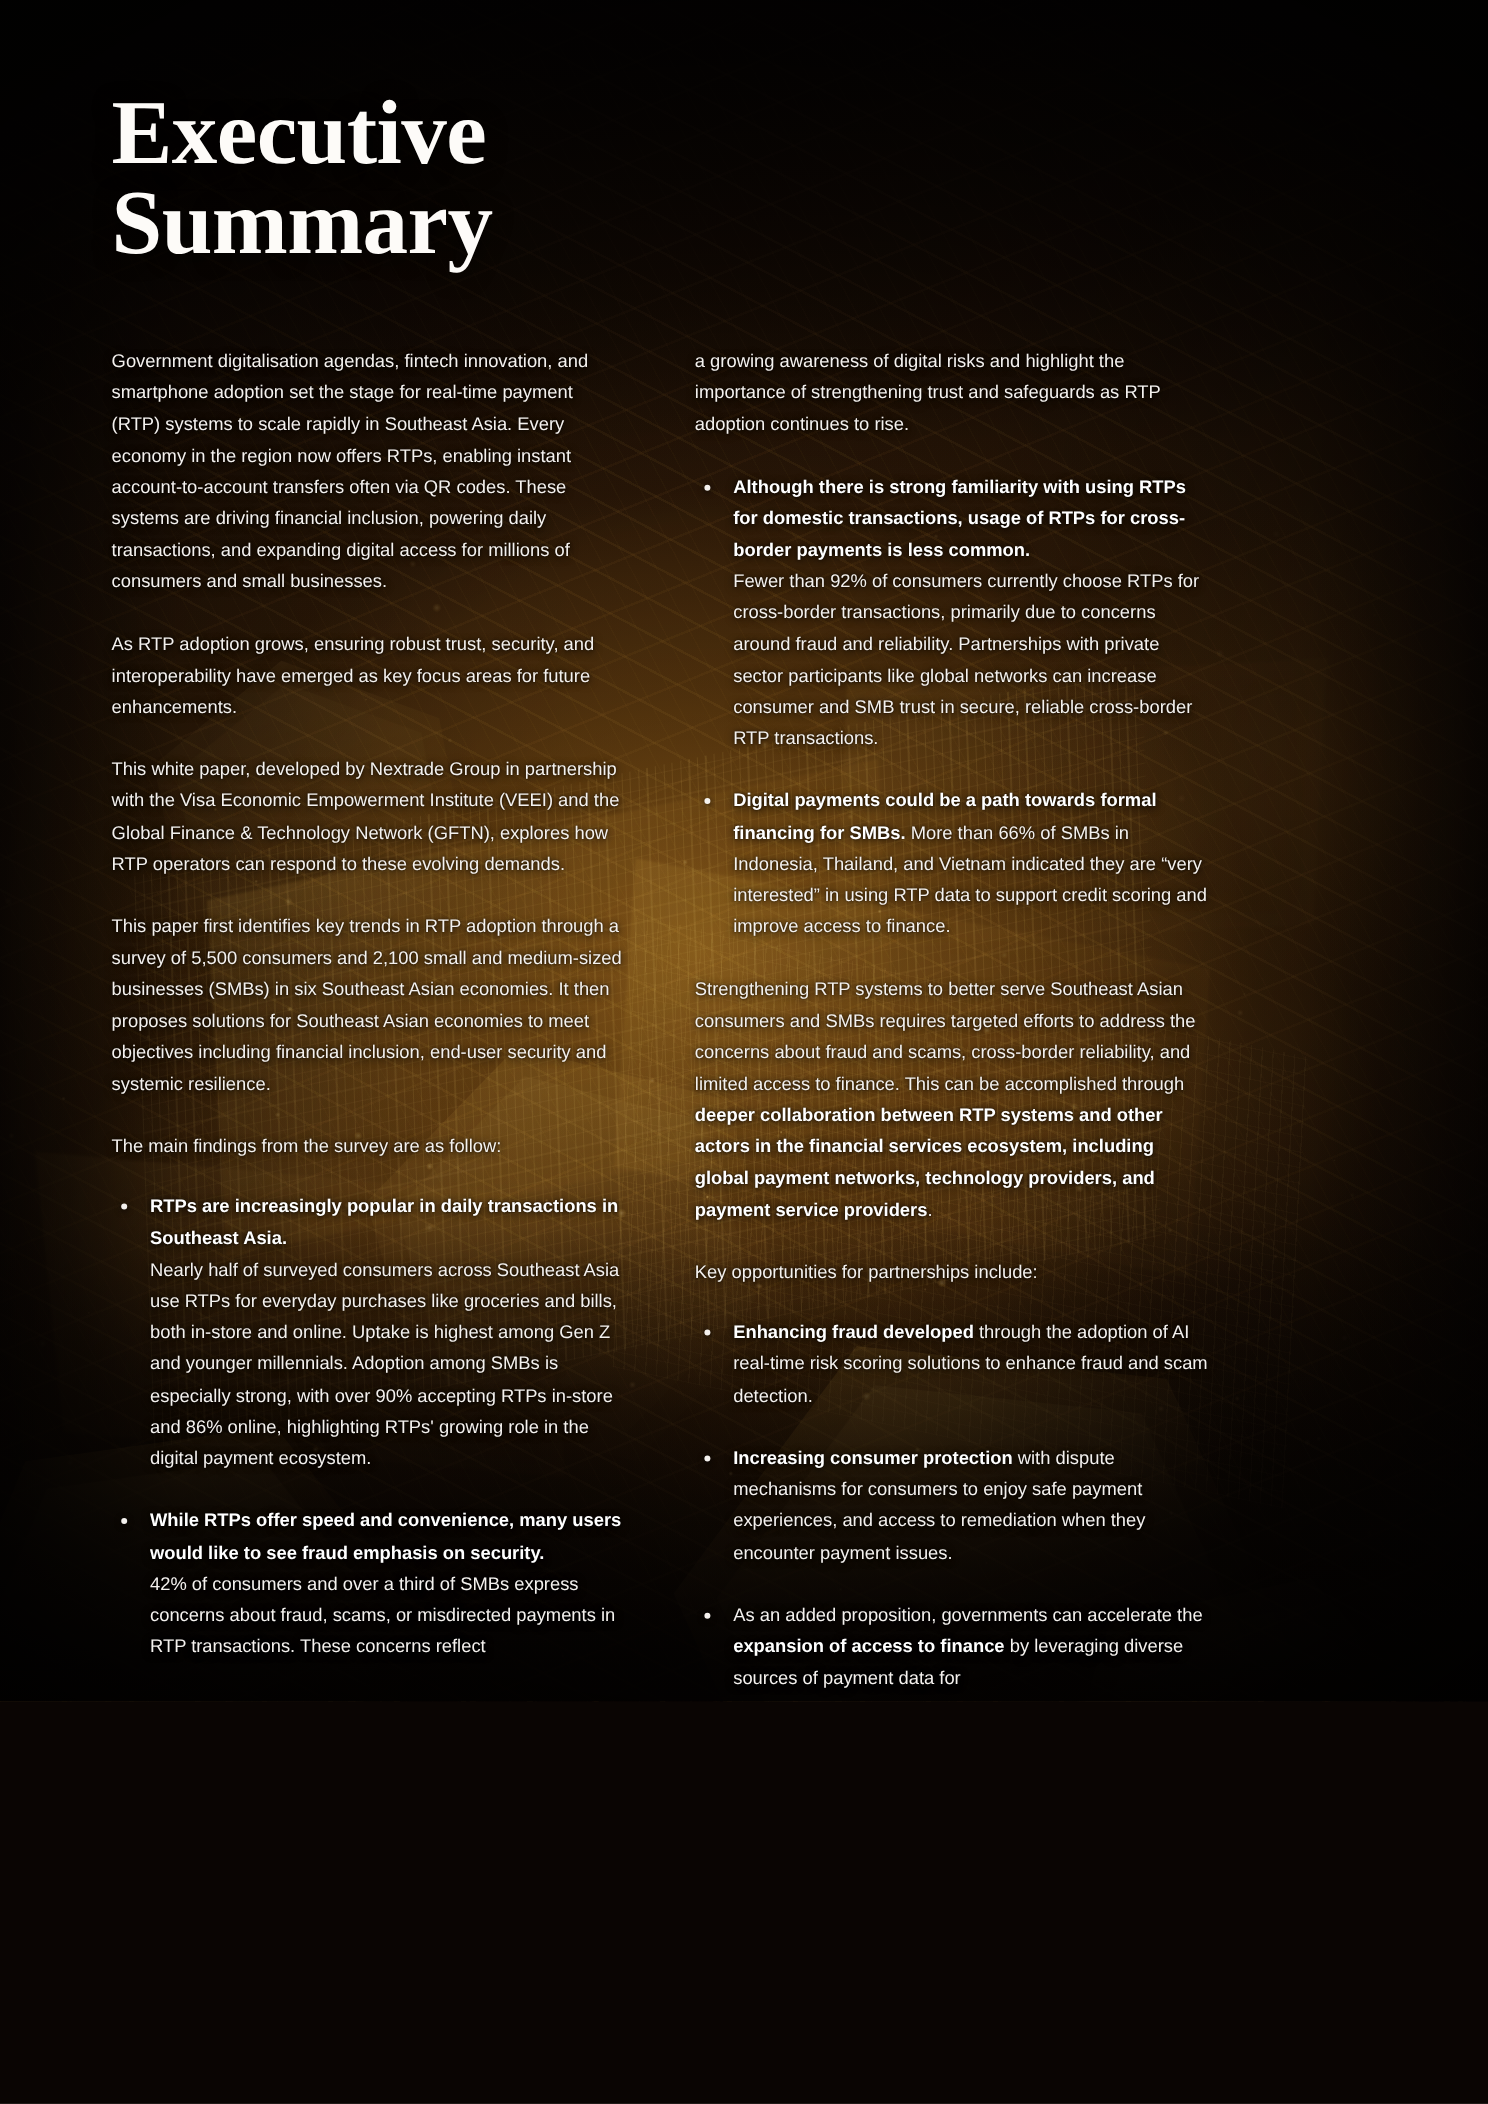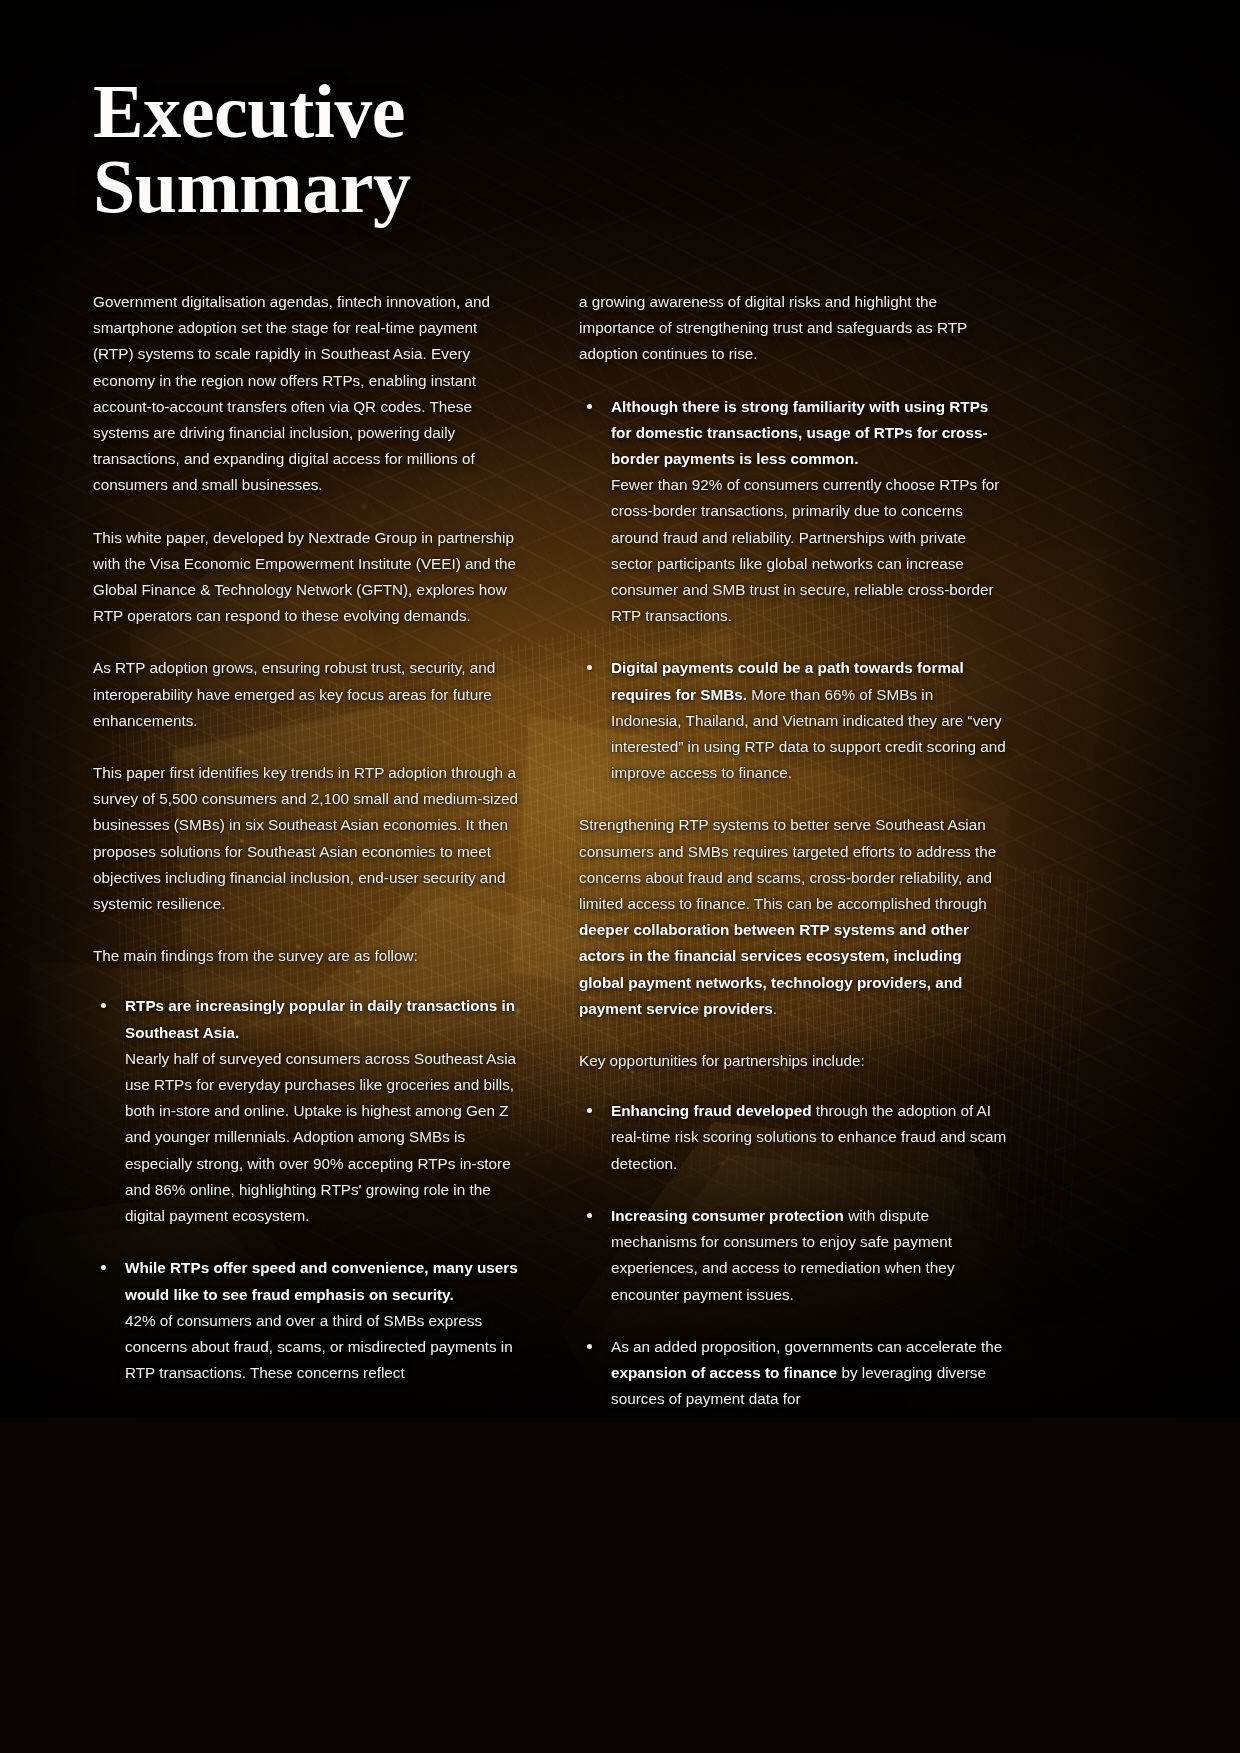--- a/index.html
+++ b/index.html
@@ -385,22 +385,22 @@
 
     <h1 class="page-title">
       <span>Executive</span><br>
       <span>Summary</span>
     </h1>
 
     <div class="columns">
 
       <div class="col">
         <p>Government digitalisation agendas, fintech innovation, and smartphone adoption set the stage for real-time payment (RTP) systems to scale rapidly in Southeast Asia. Every economy in the region now offers RTPs, enabling instant account-to-account transfers often via QR codes. These systems are driving financial inclusion, powering daily transactions, and expanding digital access for millions of consumers and small businesses.</p>
+        <p>As RTP adoption grows, ensuring robust trust, security, and interoperability have emerged as key focus areas for future enhancements.</p>
         <p>This white paper, developed by Nextrade Group in partnership with the Visa Economic Empowerment Institute (VEEI) and the Global Finance &amp; Technology Network (GFTN), explores how RTP operators can respond to these evolving demands.</p>
-        <p>As RTP adoption grows, ensuring robust trust, security, and interoperability have emerged as key focus areas for future enhancements.</p>
         <p>This paper first identifies key trends in RTP adoption through a survey of 5,500 consumers and 2,100 small and medium-sized businesses (SMBs) in six Southeast Asian economies. It then proposes solutions for Southeast Asian economies to meet objectives including financial inclusion, end-user security and systemic resilience.</p>
         <p class="tight">The main findings from the survey are as follow:</p>
 
         <ul>
           <li>
             <span class="lead">RTPs are increasingly popular in daily transactions in Southeast Asia.</span>
             <span class="sub">Nearly half of surveyed consumers across Southeast Asia use RTPs for everyday purchases like groceries and bills, both in-store and online. Uptake is highest among Gen Z and younger millennials. Adoption among SMBs is especially strong, with over 90% accepting RTPs in-store and 86% online, highlighting RTPs' growing role in the digital payment ecosystem.</span>
           </li>
           <li>
             <span class="lead">While RTPs offer speed and convenience, many users would like to see fraud emphasis on security.</span>
@@ -411,21 +411,21 @@
 
       <div class="col">
         <p>a growing awareness of digital risks and highlight the importance of strengthening trust and safeguards as RTP adoption continues to rise.</p>
 
         <ul>
           <li>
             <span class="lead">Although there is strong familiarity with using RTPs for domestic transactions, usage of RTPs for cross-border payments is less common.</span>
             <span class="sub">Fewer than 92% of consumers currently choose RTPs for cross-border transactions, primarily due to concerns around fraud and reliability. Partnerships with private sector participants like global networks can increase consumer and SMB trust in secure, reliable cross-border RTP transactions.</span>
           </li>
           <li>
-            <span class="lead">Digital payments could be a path towards formal requires for SMBs.</span><span> More than 66% of SMBs in Indonesia, Thailand, and Vietnam indicated they are “very interested” in using RTP data to support credit scoring and improve access to finance.</span>
+            <span class="lead">Digital payments could be a path towards formal financing for SMBs.</span><span> More than 66% of SMBs in Indonesia, Thailand, and Vietnam indicated they are “very interested” in using RTP data to support credit scoring and improve access to finance.</span>
           </li>
         </ul>
 
         <p><span>Strengthening RTP systems to better serve Southeast Asian consumers and SMBs requires targeted efforts to address the concerns about fraud and scams, cross-border reliability, and limited access to finance.  This can be accomplished through </span><strong>deeper collaboration between RTP systems and other actors in the financial services ecosystem, including global payment networks, technology providers, and payment service providers</strong><span>.</span></p>
 
         <p class="tight">Key opportunities for partnerships include:</p>
 
         <ul>
           <li>
             <span class="lead">Enhancing fraud developed</span><span> through the adoption of AI real-time risk scoring solutions to enhance fraud and scam detection.</span>

